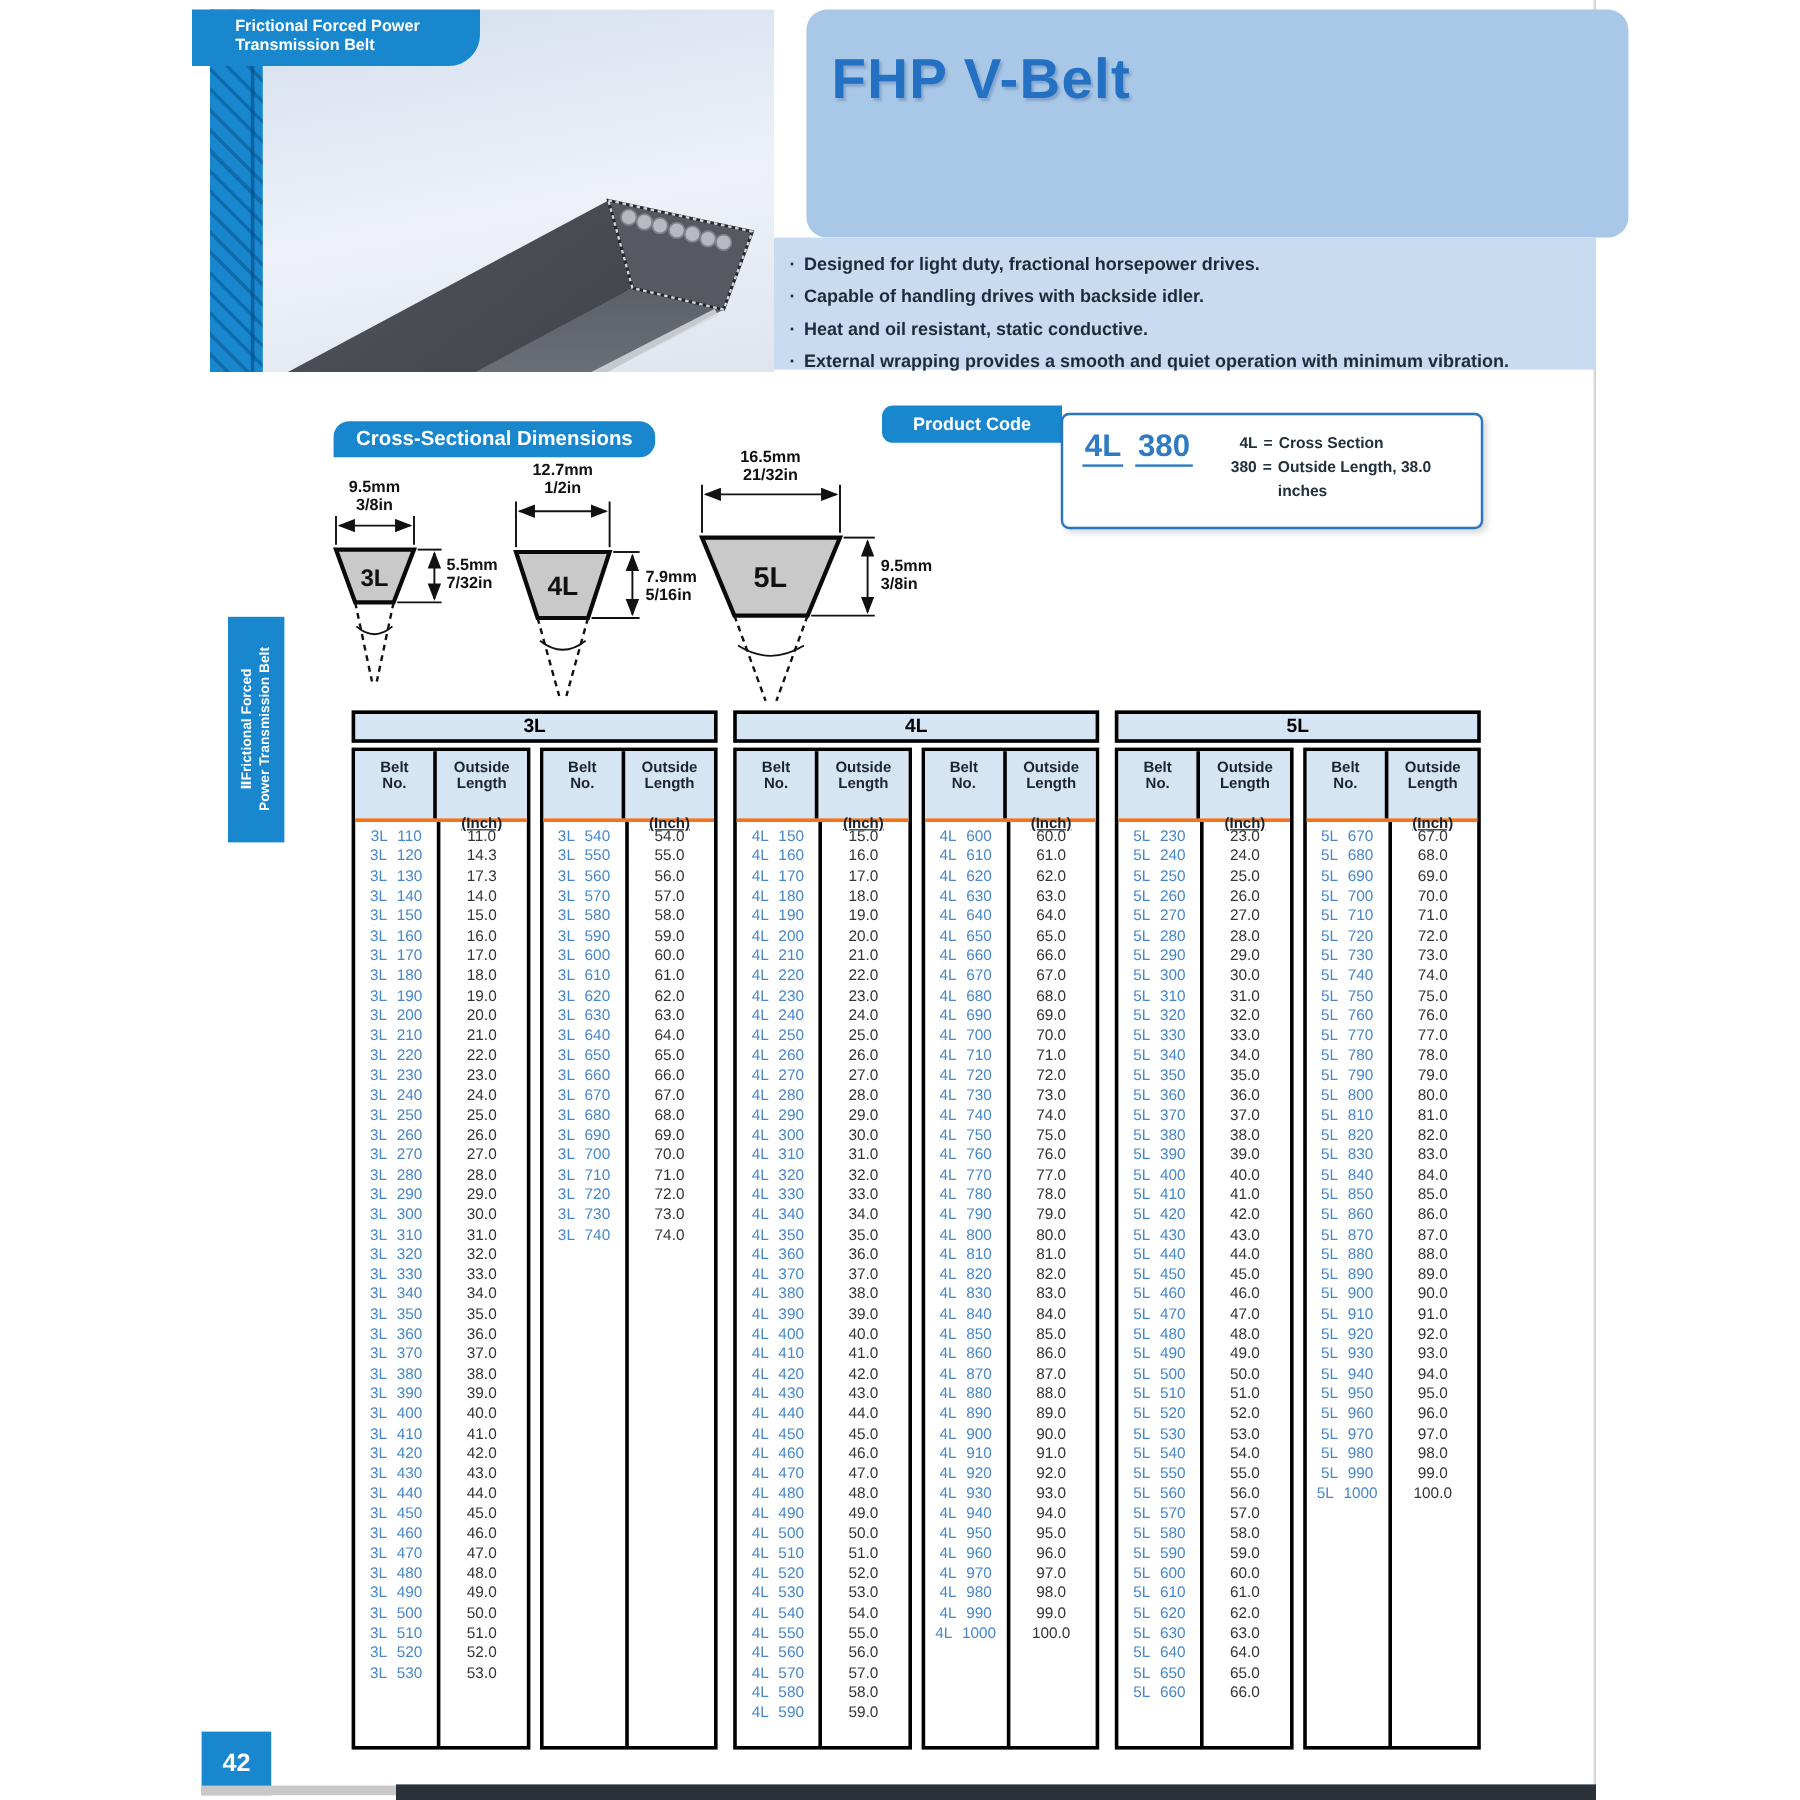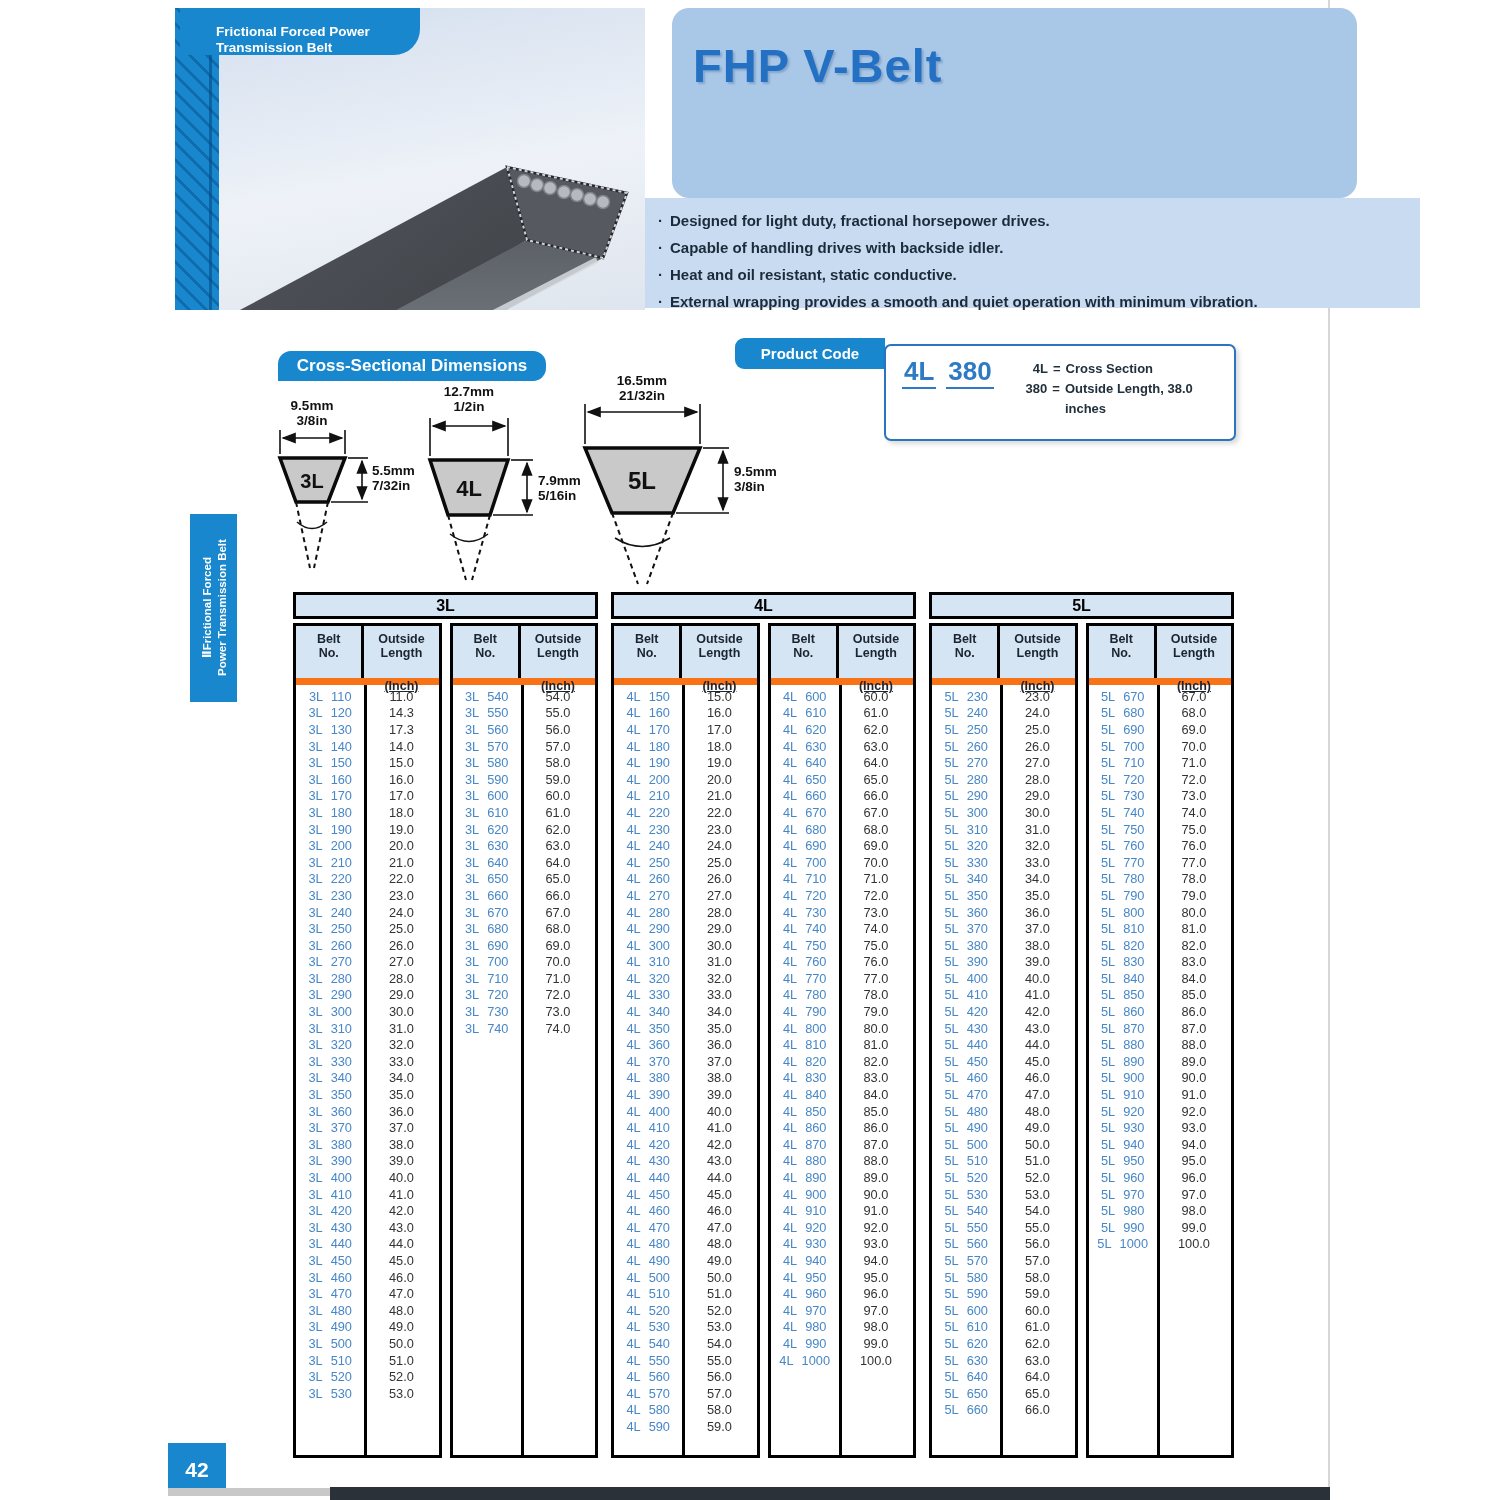--- a/index.html
+++ b/index.html
@@ -5,31 +5,31 @@
   html,body{margin:0;padding:0;background:#fff;width:1500px;height:1500px;
     font-family:"Liberation Sans","DejaVu Sans",sans-serif;}
   .abs{position:absolute;}
   .page{position:absolute;left:168px;top:0;width:1162px;height:1500px;background:#fff;
     border-right:2px solid #d6d6d6;box-sizing:border-box;}
   
   .left-strip{left:175px;top:8px;width:46px;height:302px;background:#1887cd;
     background-image:repeating-linear-gradient(45deg,rgba(0,0,0,0) 0 9px,rgba(5,80,140,.5) 9px 12px);}
   .left-strip::after{content:"";position:absolute;right:9px;top:0;bottom:0;width:3px;background:rgba(4,70,125,.55);}
   
-  .corner-badge{left:180px;top:8px;width:240px;height:47px;background:#1887cd;
+  .corner-badge{left:160px;top:8px;width:240px;height:47px;background:#1887cd;
     border-radius:0 0 26px 0;color:#fff;font-weight:bold;font-size:13.5px;line-height:16px;
-    padding:16px 0 0 36px;box-sizing:border-box;z-index:5;}
+    padding:6px 0 0 36px;box-sizing:border-box;z-index:5;}
   
   .photo-area{left:219px;top:8px;width:426px;height:302px;overflow:hidden;
     background:linear-gradient(170deg,#d4dfee 0%,#eef2f8 55%,#dfe5ee 100%);}
   
   .title-band{left:672px;top:8px;width:685px;height:190px;background:#a9c8e8;border-radius:17px;}
   .page-title{position:absolute;left:21px;top:30px;font-size:47px;font-weight:bold;color:#2471c3;
     letter-spacing:1px;text-shadow:2px 2px 2px rgba(70,100,150,.35);}
-  .bullets-panel{left:645px;top:198px;width:775px;height:110px;background:#c9dbf1;}
+  .bullets-panel{left:645px;top:198px;width:685px;height:110px;background:#c9dbf1;}
   .bullets-panel ul{margin:9px 0 0 0;padding:0 0 0 13px;list-style:none;}
   .bullets-panel li{font-size:15px;font-weight:bold;color:#1c2b3a;line-height:27px;}
   .bullets-panel li::before{content:"·";margin-right:7px;}
   
   .sec-label{background:#1887cd;color:#fff;font-weight:bold;display:flex;align-items:center;justify-content:center;box-sizing:border-box;}
   .csd-label{left:278px;top:351px;width:268px;height:30px;font-size:17px;border-radius:13px 13px 13px 0;}
   .pc-label{left:735px;top:338px;width:150px;height:31px;font-size:15px;border-radius:9px 0 0 9px;}
   
   .pc-box{left:884px;top:344px;width:352px;height:97px;background:#fff;border:2px solid #2a74c0;
     border-radius:7px;box-sizing:border-box;box-shadow:3px 3px 5px rgba(0,0,0,.15);}
@@ -50,21 +50,21 @@
   .side-tab-text{position:absolute;width:188px;height:47px;left:-70px;top:70px;
     transform:rotate(-90deg);text-align:center;color:#fff;font-weight:bold;font-size:11.5px;line-height:15px;
     display:flex;flex-direction:column;justify-content:center;}
   
   .belt-tables{left:293px;top:592px;width:941px;height:866px;display:flex;gap:13px;}
   .tgroup{flex:1;display:flex;flex-direction:column;}
   .tband{height:27px;border:3px solid #000;background:#d5e5f3;font-size:16px;font-weight:bold;
     text-align:center;line-height:22px;box-sizing:border-box;margin-bottom:4px;}
   .tcols{display:flex;gap:8px;flex:1;}
   .subtable{flex:1;border:3px solid #000;display:flex;flex-direction:column;background:#fff;box-sizing:border-box;}
-  .shead{display:flex;height:59px;background:#d5e5f3;border-bottom:7px solid #f97316;box-sizing:border-box;}
+  .shead{display:flex;height:59px;background:#d5e5f3;border-bottom:3px solid #f97316;box-sizing:border-box;}
   .shcell{padding-top:6px;text-align:center;font-size:12.5px;font-weight:bold;color:#1c2430;line-height:14px;box-sizing:border-box;}
   .shcell-belt{flex:0 0 48%;border-right:3px solid #000;}
   .shcell-len{flex:1;}
   .shunit{margin-top:19px;text-decoration:underline;}
   .sbody{flex:1;position:relative;padding-top:3px;}
   .sbody::before{content:"";position:absolute;left:48%;top:0;bottom:0;width:3px;background:#000;}
   .trow{display:flex;height:16.6px;align-items:center;}
   .tcell{font-size:12.8px;}
   .tcell-belt{flex:0 0 48%;text-align:center;color:#4787c7;}
   .tcell-belt .belt-pre{margin-right:8px;}

